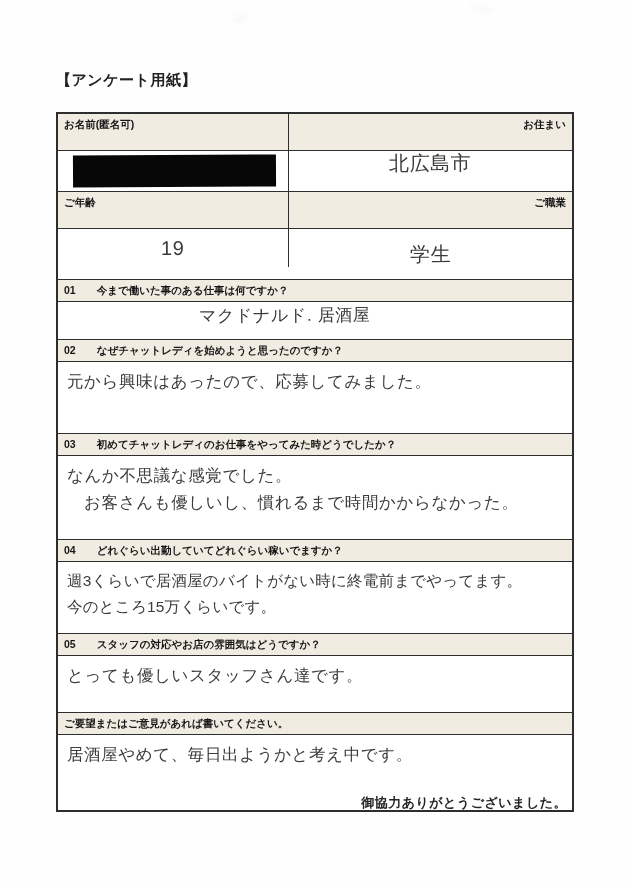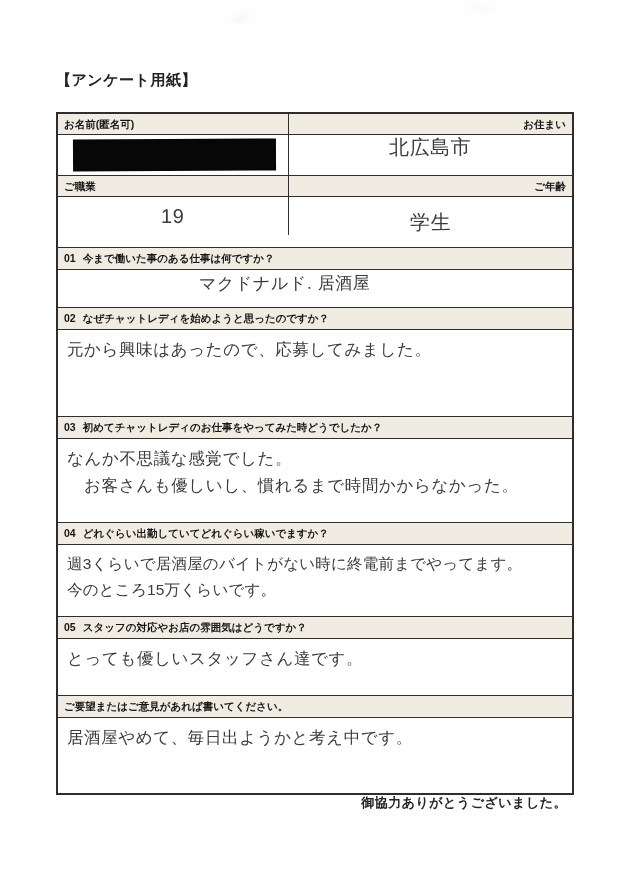--- a/index.html
+++ b/index.html
@@ -27,48 +27,48 @@
   .row{display:flex;border-top:1.5px solid #2e2e2e;}
   .row:first-child{border-top:none;}
   .cell{box-sizing:border-box;}
   .two .cell{width:50%;}
   .two .cell:first-child{width:231px;border-right:1.5px solid #2e2e2e;}
   .two .cell:last-child{flex:1;text-align:right;}
 
   .label{
     background:#f1ece2;
     font-size:10.5px;font-weight:bold;color:#161616;
-    padding:4px 6px 3px;height:20px;line-height:1.2;
+    padding:4px 6px 3px;height:36px;line-height:1.2;
   }
   .qhead{
     background:#f1ece2;width:100%;
     font-size:10.5px;font-weight:bold;color:#161616;
     padding:4px 6px 3px;height:21px;line-height:1.25;
-    display:flex;gap:7px;box-sizing:border-box;
+    display:flex;gap:21px;box-sizing:border-box;
   }
   .ans{background:#ffffff;box-sizing:border-box;}
 
   
   .hw{
     font-size:16.5px;color:#3b3b3b;letter-spacing:.6px;line-height:1.65;
     transform:rotate(-.4deg);white-space:pre-line;
   }
   .center-ans{
     height:24px;display:flex;align-items:center;justify-content:center;
   }
   .center-ans .hw{font-size:20px;}
   .name-cell{height:40px;display:flex;align-items:center;}
   .redact{
     width:203px;height:32px;background:#070707;margin-left:15px;
     transform:rotate(-.3deg);
   }
   .qans{padding:6px 9px 4px;}
   .ans-q1{height:37px;display:flex;align-items:center;justify-content:center;padding:0 60px 8px 0;}
   .ans-q1 .hw{font-size:17px;}
-  .ans-q2{height:86px;}
+  .ans-q2{height:71px;}
   .ans-q3{height:83px;}
   .ans-q4{height:71px;}
   .ans-q4 .hw{font-size:15.5px;letter-spacing:.2px;}
   .ans-q5{height:56px;}
   .ans-free{height:75px;}
 
   .footer-note{
     position:absolute;top:794px;right:59px;
     font-size:13px;font-weight:bold;color:#242424;letter-spacing:.5px;
   }
@@ -93,22 +93,22 @@
     <div class="row two">
       <div class="cell ans name-cell">
         <div class="redact"></div>
       </div>
       <div class="cell ans center-ans">
         <span class="hw">北広島市</span>
       </div>
     </div>
 
     <div class="row two">
+      <div class="cell label">ご年齢</div>
       <div class="cell label">ご職業</div>
-      <div class="cell label">ご年齢</div>
     </div>
 
     <div class="row two">
       <div class="cell ans center-ans" style="height:38px">
         <span class="hw">19</span>
       </div>
       <div class="cell ans center-ans" style="height:50px">
         <span class="hw">学生</span>
       </div>
     </div>

